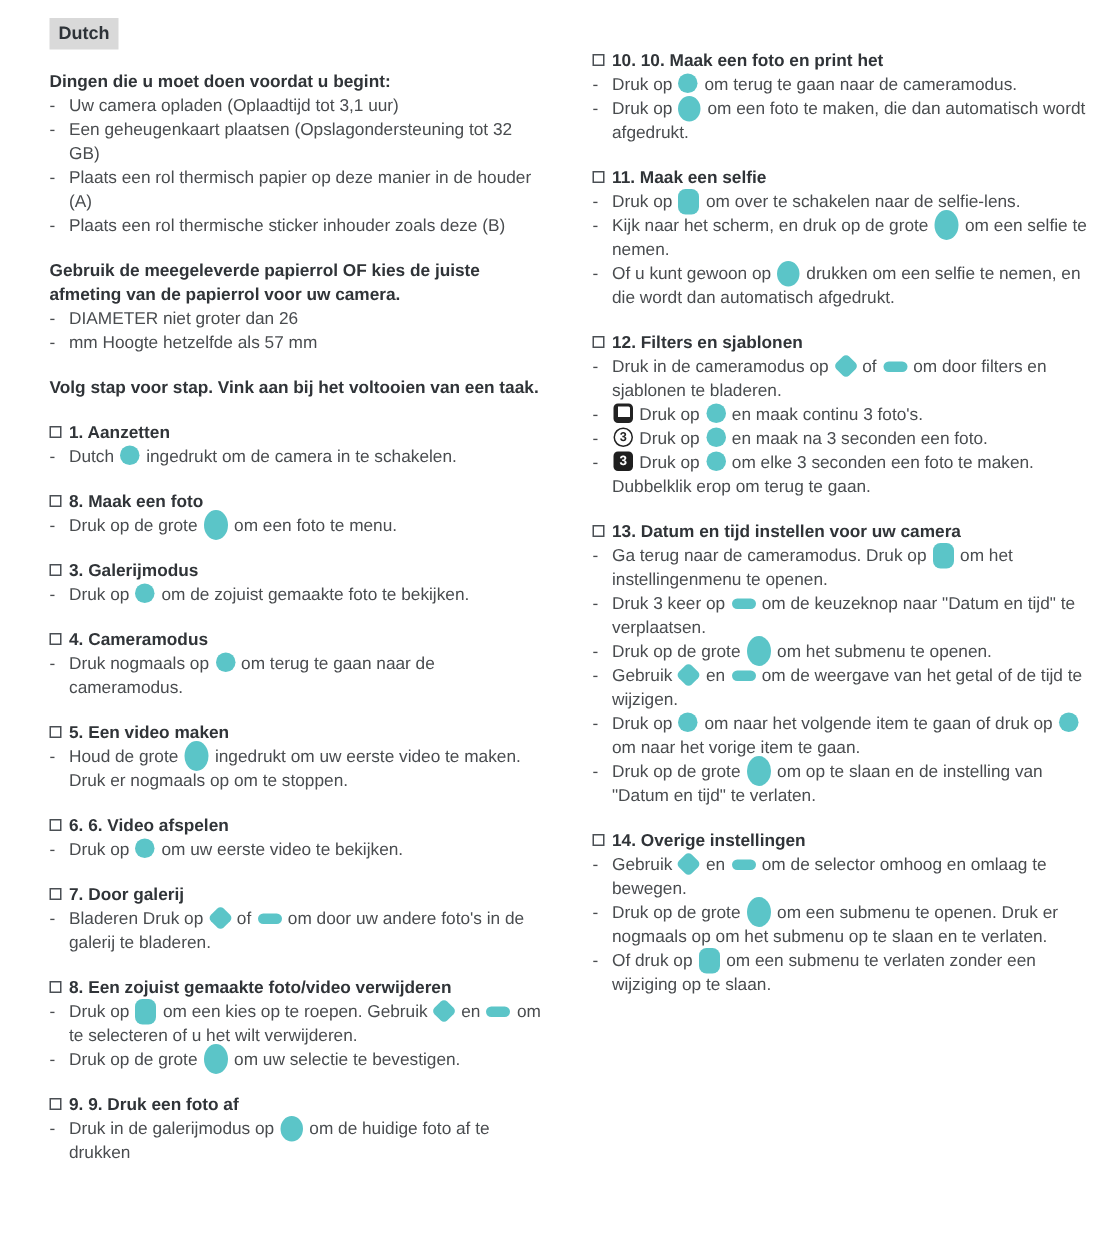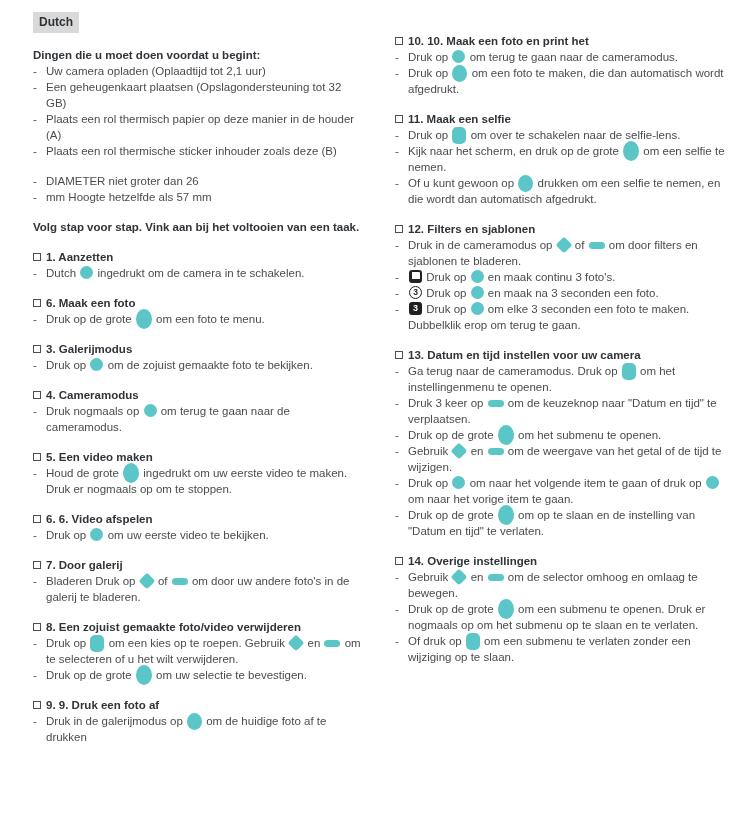--- a/index.html
+++ b/index.html
@@ -41,36 +41,37 @@
 <body>
 
 <div class="page">
   <div class="col-left">
     <span class="lang-label">Dutch</span>
     <div id="intro">
         <div class="intro-block">
           <div class="intro-heading">Dingen die u moet doen voordat u begint:</div>
           <div class="bullet">
             <span class="dash">-</span>
-            <span class="btext"><span>Uw camera opladen (Oplaadtijd tot 2,1 uur)</span></span>
+            <span class="btext"><span>Uw camera opladen (Oplaadtijd tot 3,1 uur)</span></span>
           </div>
           <div class="bullet">
             <span class="dash">-</span>
             <span class="btext"><span>Een geheugenkaart plaatsen (Opslagondersteuning tot 32 GB)</span></span>
           </div>
           <div class="bullet">
             <span class="dash">-</span>
             <span class="btext"><span>Plaats een rol thermisch papier op deze manier in de houder (A)</span></span>
           </div>
           <div class="bullet">
             <span class="dash">-</span>
             <span class="btext"><span>Plaats een rol thermische sticker inhouder zoals deze (B)</span></span>
           </div>
         </div>
         <div class="intro-block">
+          <div class="intro-heading">Gebruik de meegeleverde papierrol OF kies de juiste afmeting van de papierrol voor uw camera.</div>
           <div class="bullet">
             <span class="dash">-</span>
             <span class="btext"><span>DIAMETER niet groter dan 26</span></span>
           </div>
           <div class="bullet">
             <span class="dash">-</span>
             <span class="btext"><span>mm Hoogte hetzelfde als 57 mm</span></span>
           </div>
         </div>
         <div class="intro-block">
@@ -79,21 +80,21 @@
       </div>
     <div id="left-sections">
         <div class="section">
           <div class="sec-title"><span class="checkbox"></span><span>1. Aanzetten</span></div>
           <div class="bullet">
             <span class="dash">-</span>
             <span class="btext"><span>Dutch </span><span class="icon ic-circle"></span><span> ingedrukt om de camera in te schakelen.</span></span>
           </div>
         </div>
         <div class="section">
-          <div class="sec-title"><span class="checkbox"></span><span>6. Maak een foto</span></div>
+          <div class="sec-title"><span class="checkbox"></span><span>8. Maak een foto</span></div>
           <div class="bullet">
             <span class="dash">-</span>
             <span class="btext"><span>Druk op de grote </span><span class="icon ic-big-oval"></span><span> om een foto te menu.</span></span>
           </div>
         </div>
         <div class="section">
           <div class="sec-title"><span class="checkbox"></span><span>3. Galerijmodus</span></div>
           <div class="bullet">
             <span class="dash">-</span>
             <span class="btext"><span>Druk op </span><span class="icon ic-circle"></span><span> om de zojuist gemaakte foto te bekijken.</span></span>

